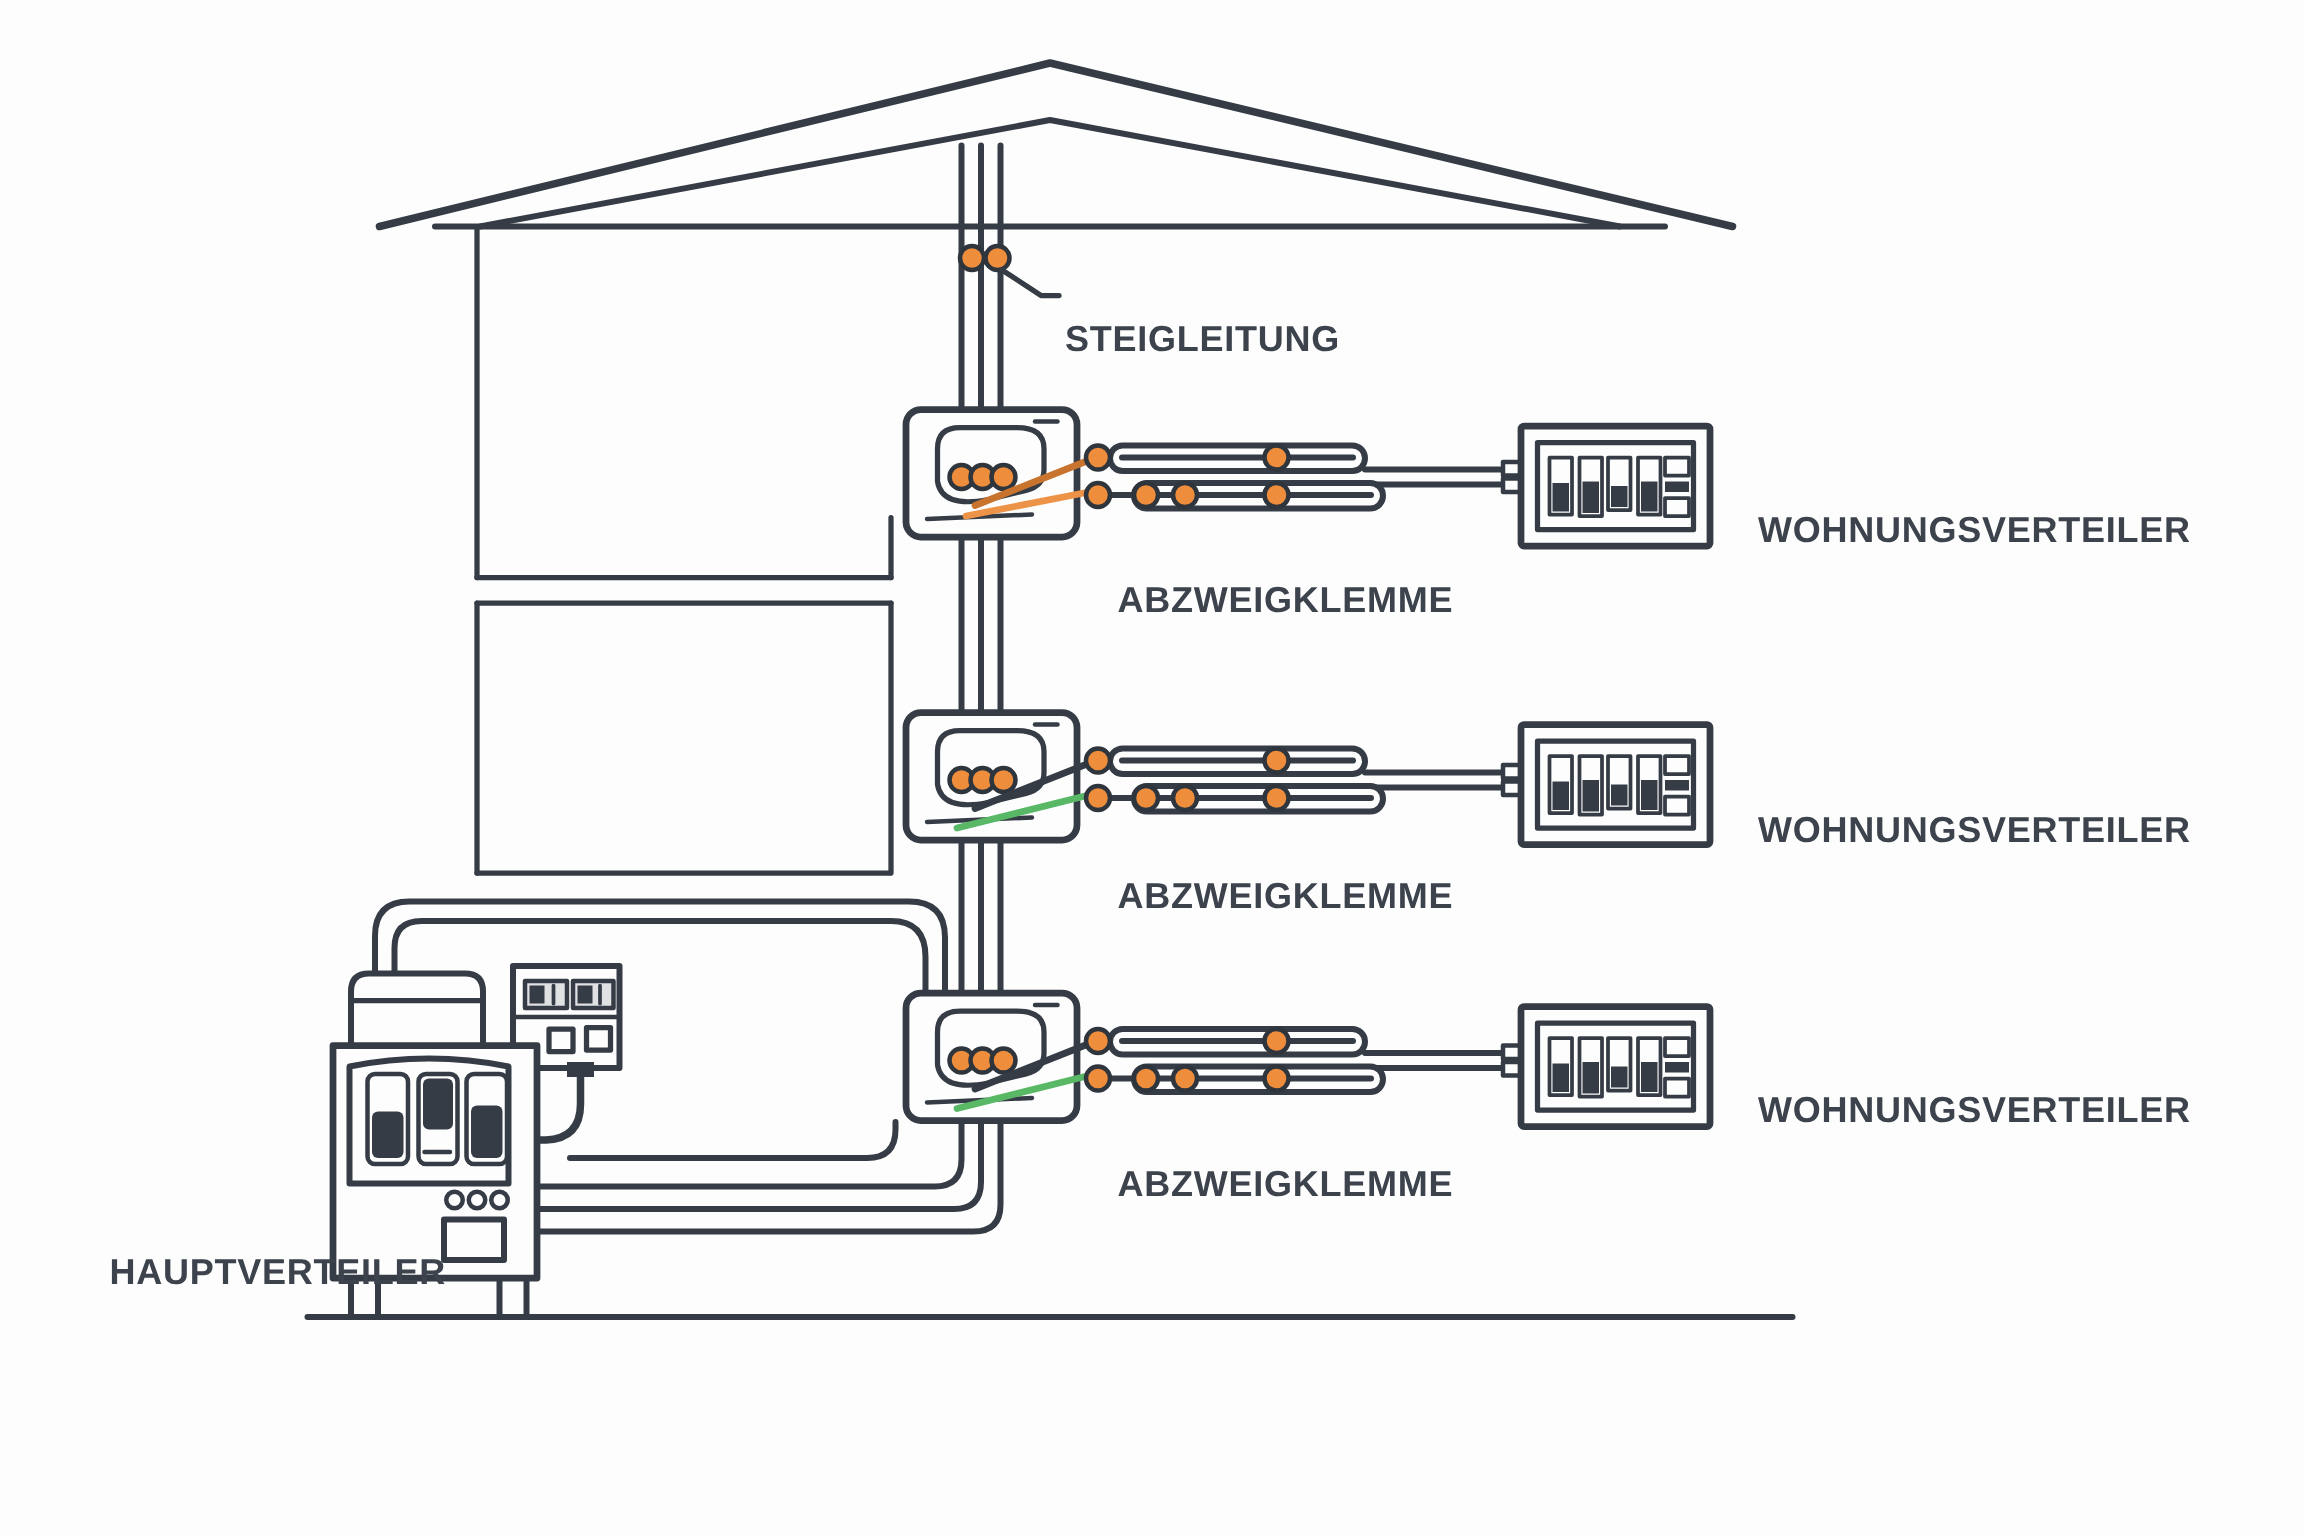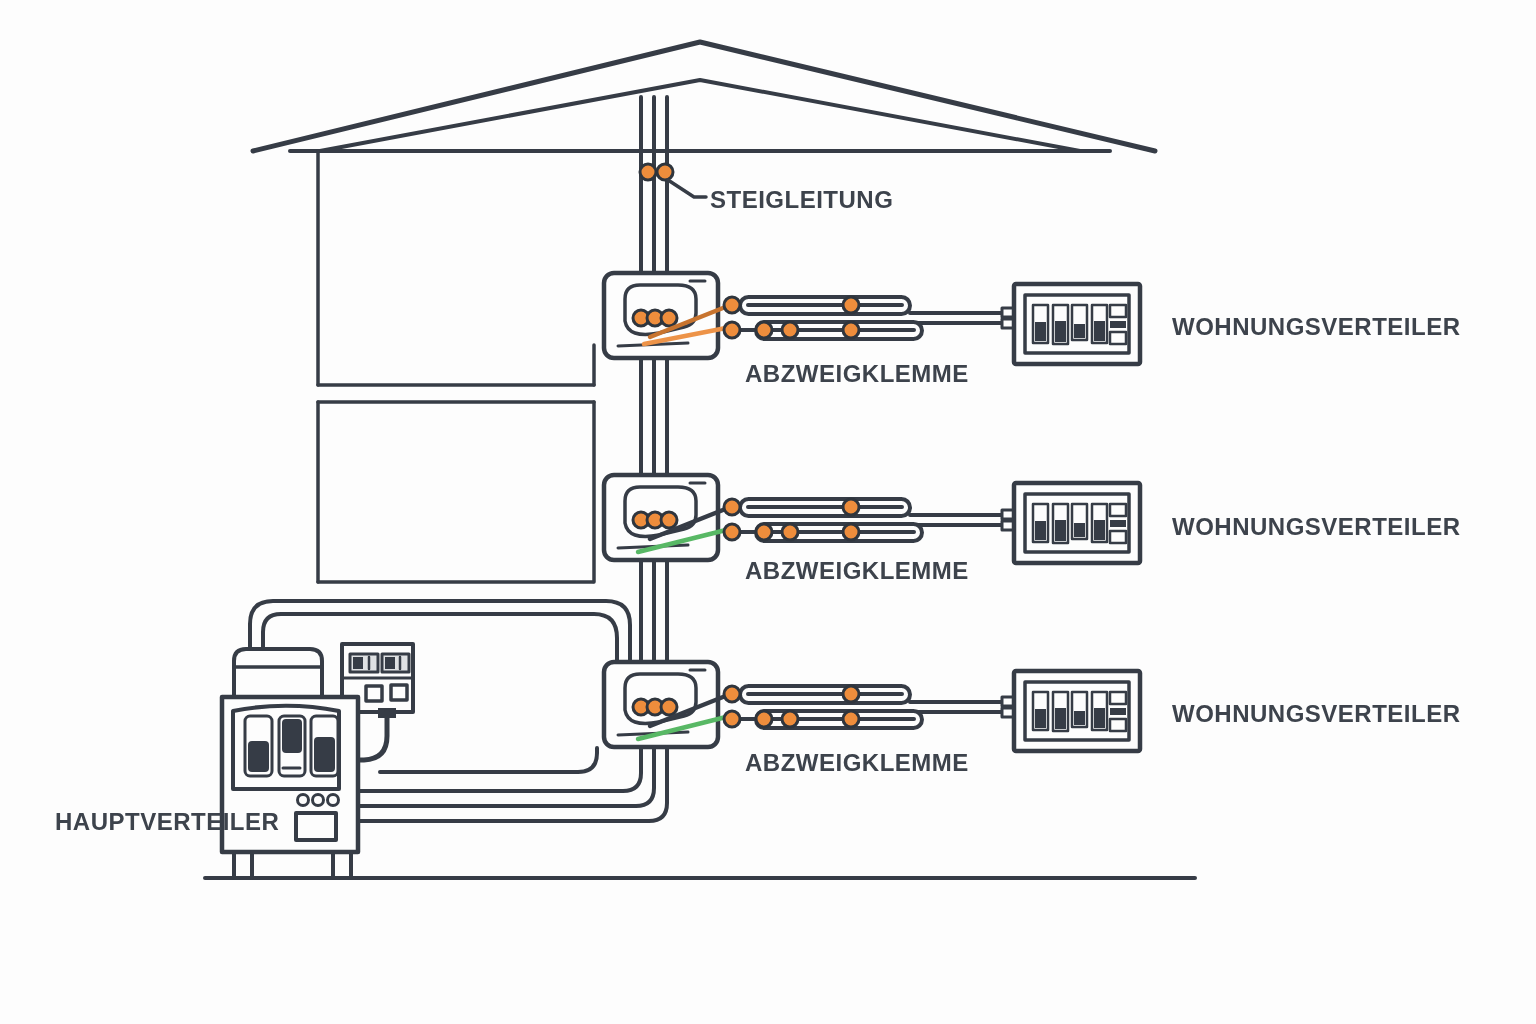--- a/index.html
+++ b/index.html
@@ -24,21 +24,21 @@
   .fillbg{fill:var(--bg)}
   .dark{fill:var(--line);stroke:none}
   .gray{fill:#dfe1e3}
   .dot{fill:var(--orange);stroke:var(--dot-edge);stroke-width:3}
   .wa1{stroke:var(--wireA);stroke-width:4.5;fill:none;stroke-linecap:round}
   .wb1{stroke:var(--wireB);stroke-width:4.5;fill:none;stroke-linecap:round}
   .wa2{stroke:var(--line);stroke-width:4.5;fill:none;stroke-linecap:round}
   .wb2{stroke:var(--green);stroke-width:4.5;fill:none;stroke-linecap:round}
   .lbl{
     position:absolute;font-size:24px;font-weight:700;letter-spacing:.5px;
-    color:var(--text);white-space:nowrap;line-height:26px;
+    color:var(--text);white-space:nowrap;line-height:26px;margin-top:27px;
   }
 </style>
 </head>
 <body>
 
 <svg viewBox="0 0 1536 1024" width="1536" height="1024">
   <defs>
 
     <g id="jbox">
       <rect x="0" y="0" width="114" height="85" rx="10" class="s45 fillbg"></rect>
@@ -174,13 +174,13 @@
   </g>
 </svg>
 
 <div class="lbl" style="left:710px;top:187px">STEIGLEITUNG</div>
 <div class="lbl" style="left:745px;top:361px">ABZWEIGKLEMME</div>
 <div class="lbl" style="left:745px;top:558px">ABZWEIGKLEMME</div>
 <div class="lbl" style="left:745px;top:750px">ABZWEIGKLEMME</div>
 <div class="lbl" style="left:1172px;top:314px">WOHNUNGSVERTEILER</div>
 <div class="lbl" style="left:1172px;top:514px">WOHNUNGSVERTEILER</div>
 <div class="lbl" style="left:1172px;top:701px">WOHNUNGSVERTEILER</div>
-<div class="lbl" style="left:55px;top:809px">HAUPTVERTEILER</div>
+<div class="lbl" style="left:73px;top:809px">HAUPTVERTEILER</div>
 
 </body></html>

